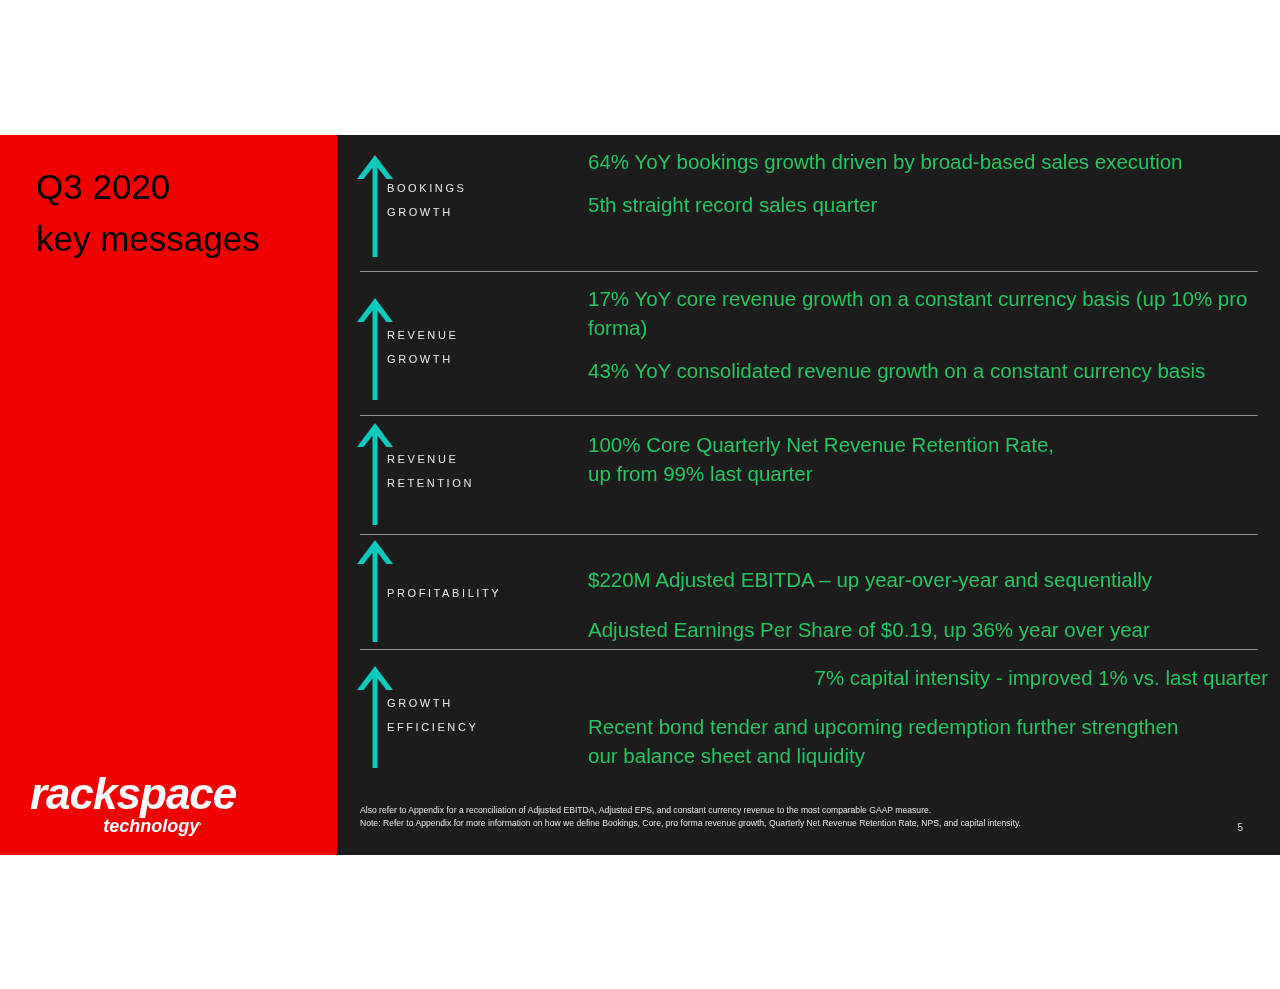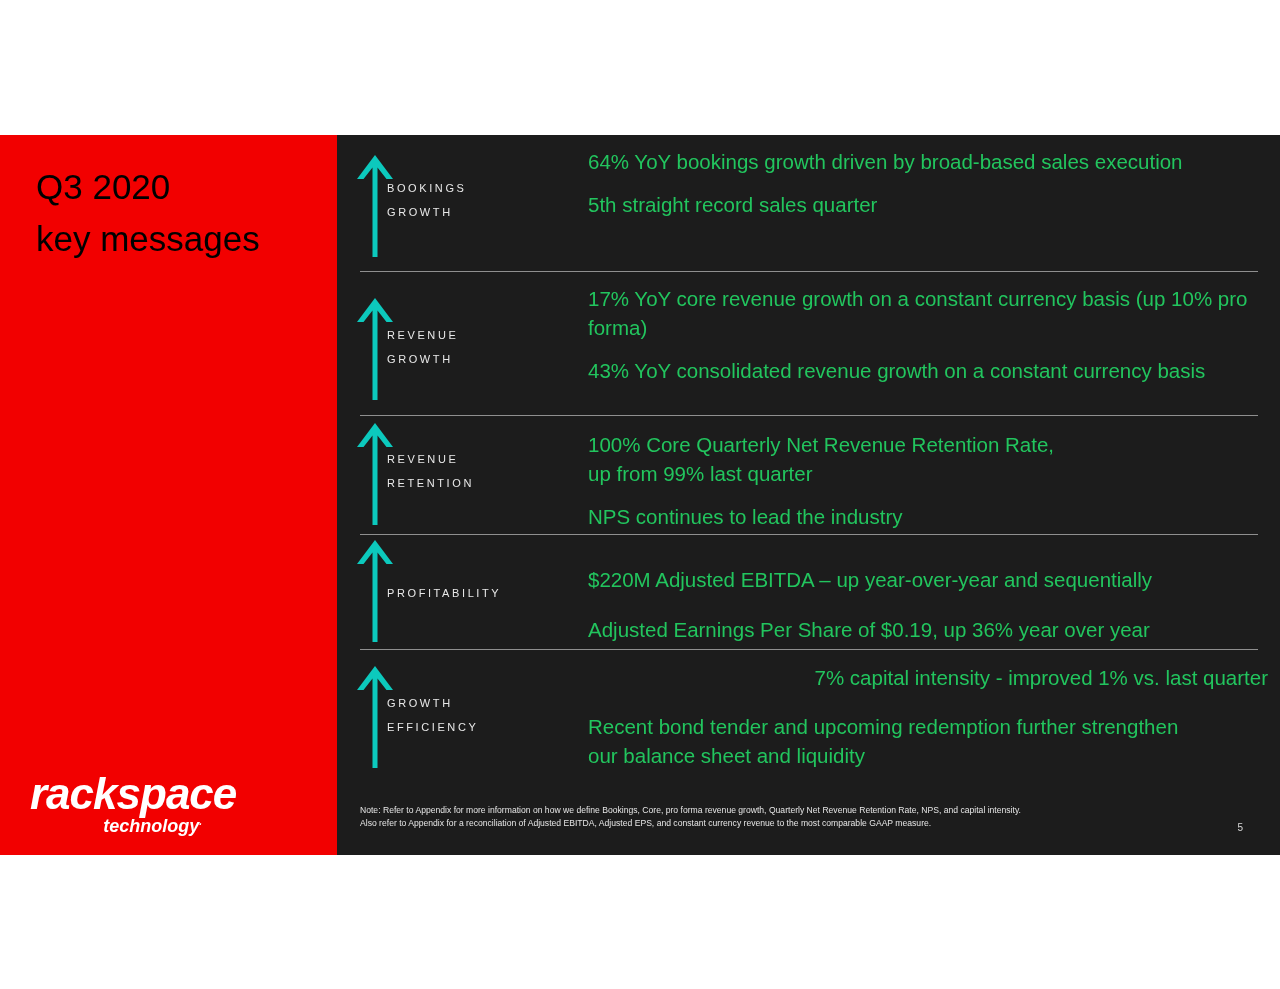--- a/index.html
+++ b/index.html
@@ -206,21 +206,20 @@
       <div class="arrow" style="top:5px;">
         <svg width="40" height="106" viewBox="0 0 40 106" aria-hidden="true">
           <path d="M20 2 L38 26 L31.5 26 L22.5 14.5 L22.5 104 L17.5 104 L17.5 14.5 L8.5 26 L2 26 Z" fill="#0cc9bd"></path>
         </svg>
       </div>
       <div class="cat-label" style="top:31px;">REVENUE
 RETENTION</div>
       <div class="bullets" style="top:14px;">
         <div class="bullet">100% Core Quarterly Net Revenue Retention Rate,
 up from 99% last quarter</div>
-        <div class="bullet">NPS continues to lead the industry</div>
       </div>
       <div class="divider" style="top:118px;"></div>
     </div>
 
     <div class="row" style="top:400px;height:115px;">
       <div class="arrow" style="top:3px;">
         <svg width="40" height="106" viewBox="0 0 40 106" aria-hidden="true">
           <path d="M20 2 L38 26 L31.5 26 L22.5 14.5 L22.5 104 L17.5 104 L17.5 14.5 L8.5 26 L2 26 Z" fill="#0cc9bd"></path>
         </svg>
       </div>
@@ -241,20 +240,20 @@
       <div class="cat-label" style="top:41px;">GROWTH
 EFFICIENCY</div>
       <div class="bullets" style="top:13px;">
         <div class="bullet" style="margin-bottom:20px;text-align:right;">7% capital intensity - improved 1% vs. last quarter</div>
         <div class="bullet">Recent bond tender and upcoming redemption further strengthen
 our balance sheet and liquidity</div>
       </div>
     </div>
 
     <div class="footnote">
+      <div>Also refer to Appendix for a reconciliation of Adjusted EBITDA, Adjusted EPS, and constant currency revenue to the most comparable GAAP measure.</div>
       <div>Note: Refer to Appendix for more information on how we define Bookings, Core, pro forma revenue growth, Quarterly Net Revenue Retention Rate, NPS, and capital intensity.</div>
-      <div>Also refer to Appendix for a reconciliation of Adjusted EBITDA, Adjusted EPS, and constant currency revenue to the most comparable GAAP measure.</div>
     </div>
 
     <div class="page-number">5</div>
 
   </div>
 </div>
 
 </body></html>

